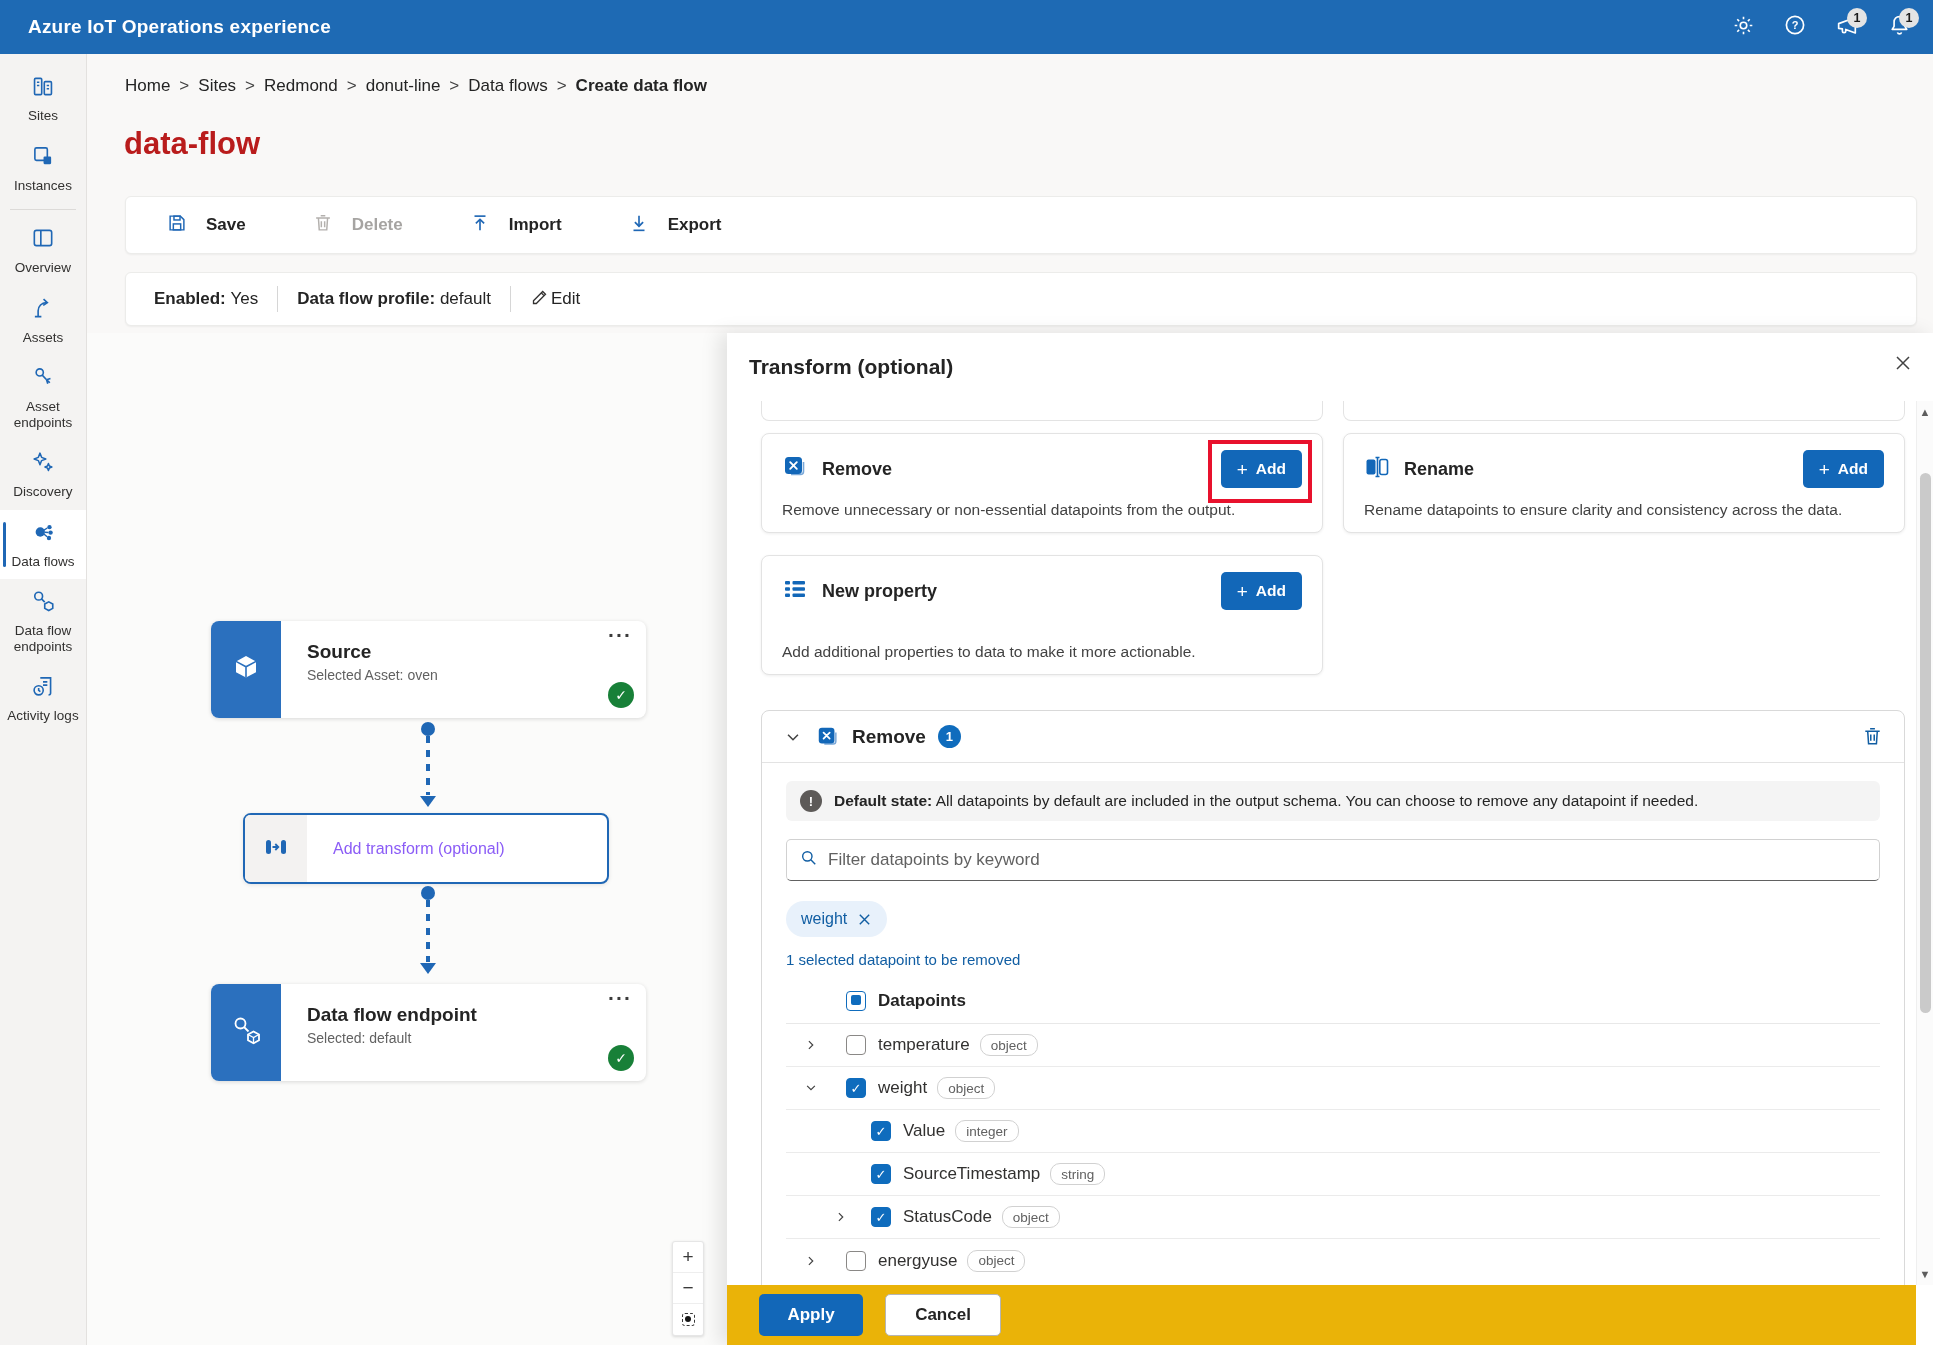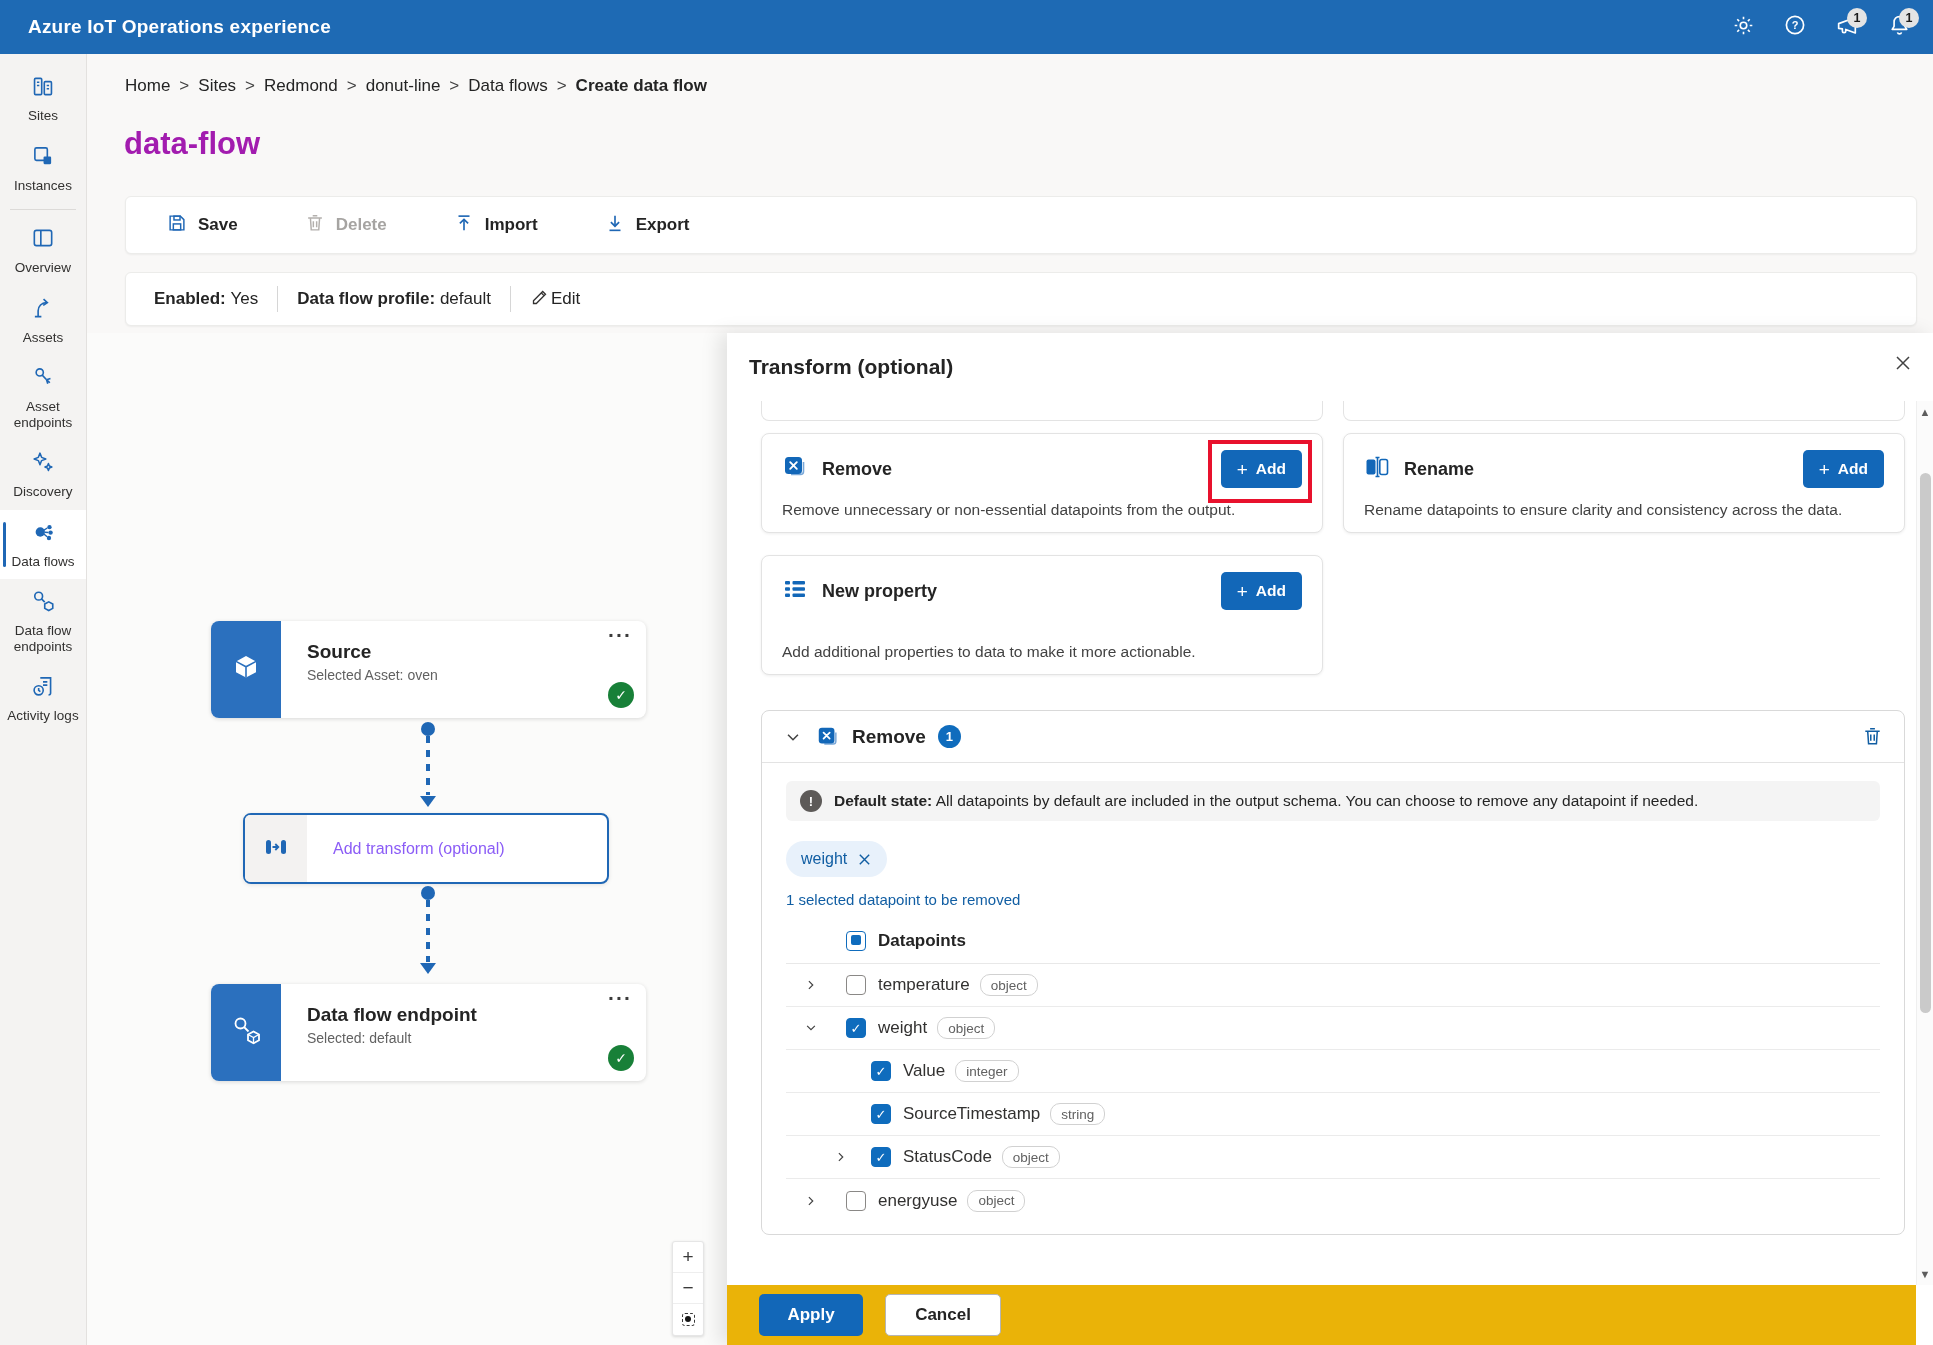--- a/index.html
+++ b/index.html
@@ -19,24 +19,24 @@
   .side-item .slabel { font-size:13.5px; color:#323130; text-align:center; line-height:1.15; }
   .side-item.selected { background:#fff; }
   .side-item.selected::before { content:""; position:absolute; left:3px; top:12px; bottom:12px; width:3px; border-radius:2px; background:#1f67b5; }
   .side-div { height:1px; background:#dcdad8; margin:6px 10px; }
 
   
   .breadcrumb { position:absolute; left:125px; top:76px; font-size:17px; color:#242424; display:flex; gap:9px; align-items:center; }
   .crumb { cursor:pointer; }
   .crumb-sep { color:#424242; }
   .crumb-current { font-weight:bold; }
-  .page-title { position:absolute; left:124px; top:126px; font-size:31px; font-weight:bold; color:#a21caf; }
+  .page-title { position:absolute; left:124px; top:126px; font-size:31px; font-weight:bold; color:#b91c1c; }
 
   .toolbar-card { position:absolute; left:125px; top:196px; width:1792px; height:58px; background:#fff; border:1px solid #ececea; border-radius:6px; box-shadow:0 1px 2px rgba(0,0,0,.05); display:flex; align-items:center; padding:0 12px 0 40px; gap:66px; }
-  .tool-btn { display:flex; align-items:center; gap:10px; font-size:17px; color:#242424; font-weight:600; cursor:pointer; }
+  .tool-btn { display:flex; align-items:center; gap:18px; font-size:17px; color:#242424; font-weight:600; cursor:pointer; }
   .tool-btn.disabled { color:#a6a4a2; cursor:default; }
 
   .status-card { position:absolute; left:125px; top:272px; width:1792px; height:54px; background:#fff; border:1px solid #ececea; border-radius:6px; box-shadow:0 1px 2px rgba(0,0,0,.05); display:flex; align-items:center; padding:0 28px; font-size:17px; color:#242424; }
   .status-card b { font-weight:bold; }
   .vdiv { width:1px; height:26px; background:#d6d6d6; margin:0 19px; }
   .edit-btn { display:flex; align-items:center; cursor:pointer; }
 
   
   .workspace { position:absolute; left:87px; top:333px; right:0; bottom:0; }
   .canvas { position:absolute; left:0; top:0; width:640px; bottom:0; background:#fbfbfa; }
@@ -479,20 +479,27 @@
                   </svg>
                 </span>
             </div>
 
             <div class="rs-content">
               <div class="infobar">
                 <span class="info-icon">!</span>
                 <span class="info-text"><b>Default state:</b> <span>All datapoints by default are included in the output schema. You can choose to remove any datapoint if needed.</span></span>
               </div>
 
+              <div class="searchbox">
+                <span><svg width="20" height="20" viewBox="0 0 24 24" fill="none" stroke="#115ea3" stroke-width="1.7">
+                      <circle cx="10" cy="10" r="5.6"></circle>
+                      <path d="M14.2 14.2L19.5 19.5"></path>
+                    </svg></span>
+                <input class="filter-input" placeholder="Filter datapoints by keyword" style="">
+              </div>
 
               <div class="tagrow">
                 <span class="tag">
                   <span>weight</span>
                   <span class="tag-x">
                       <svg width="15" height="15" viewBox="0 0 16 16">
                         <path d="M3 3l10 10M13 3L3 13" stroke="#115ea3" stroke-width="1.5"></path>
                       </svg>
                     </span>
                 </span>

